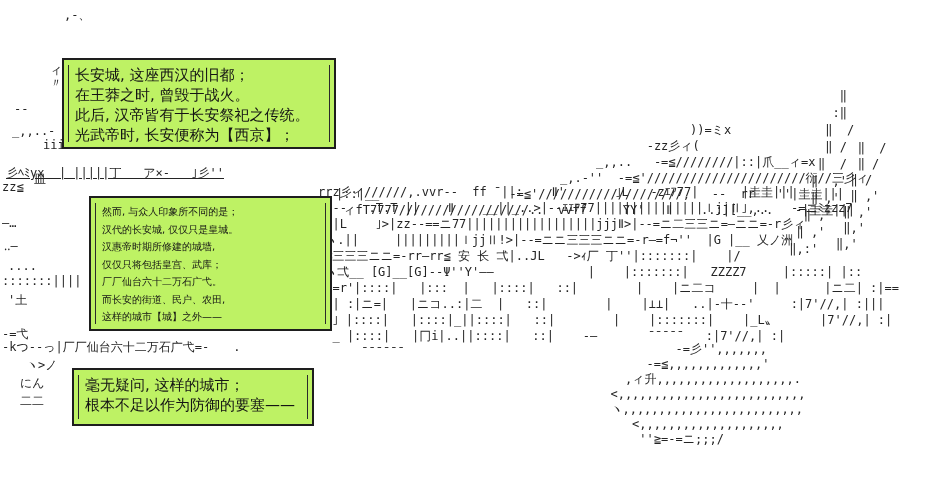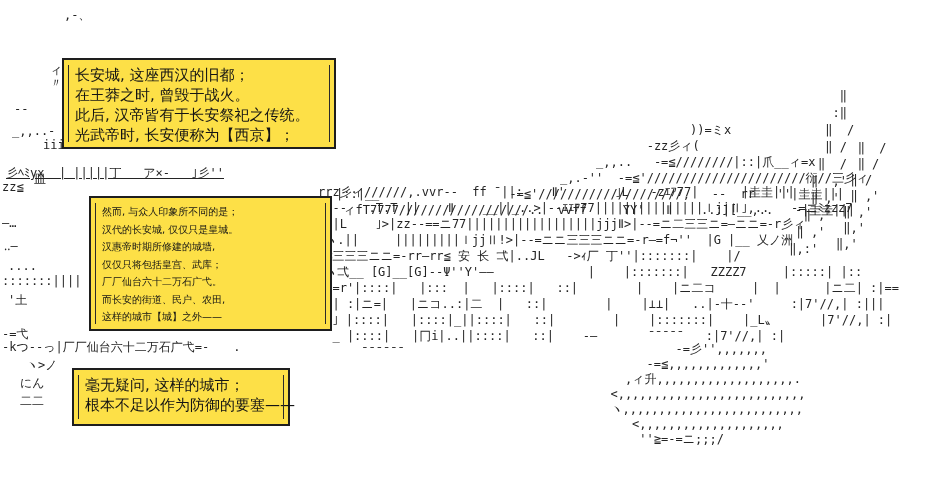--- a/index.html
+++ b/index.html
@@ -17,21 +17,21 @@
     white-space:pre;
     font-family:"DejaVu Sans Mono", monospace;
     font-size:12px;
     line-height:15px;
     color:#242424;
     letter-spacing:0;
   }
   .box{
     position:absolute;
     box-sizing:border-box;
-    background:#fde047;
+    background:#bef264;
     border:2px solid #1e1e1e;
     font-family:"DejaVu Sans", sans-serif;
     white-space:nowrap;
     color:#141414;
     z-index:3;
     padding:5px 14px 0 11px;
   }
   .box::before{
     content:"";
     position:absolute;
@@ -118,17 +118,17 @@
     </div>
     <div class="box" style="left: 89px; top: 196px; width: 243px; height: 135px; font-size: 10px; line-height: 17.5px;">
       <div class="ln">然而, 与众人印象所不同的是；</div>
       <div class="ln">汉代的长安城, 仅仅只是皇城。</div>
       <div class="ln">汉惠帝时期所修建的城墙,</div>
       <div class="ln">仅仅只将包括皇宫、武库；</div>
       <div class="ln">厂厂仙台六十二万石广弋。</div>
       <div class="ln">而长安的街道、民户、农田,</div>
       <div class="ln">这样的城市【城】之外——</div>
     </div>
-    <div class="box" style="left: 72px; top: 368px; width: 218px; height: 58px; font-size: 15px; line-height: 20px;">
+    <div class="box" style="left: 72px; top: 368px; width: 242px; height: 58px; font-size: 15px; line-height: 20px;">
       <div class="ln">毫无疑问, 这样的城市；</div>
       <div class="ln">根本不足以作为防御的要塞——</div>
     </div>
   </div>
 
 </body></html>

